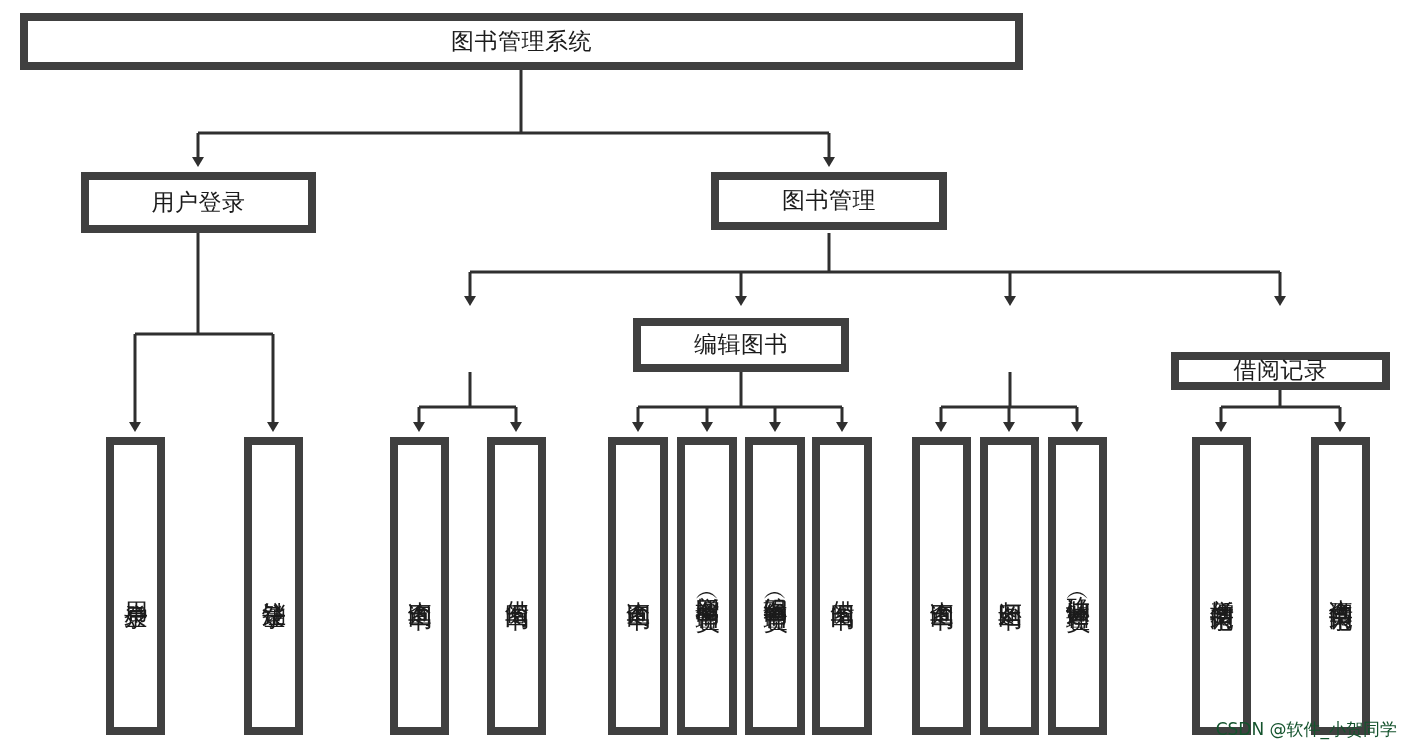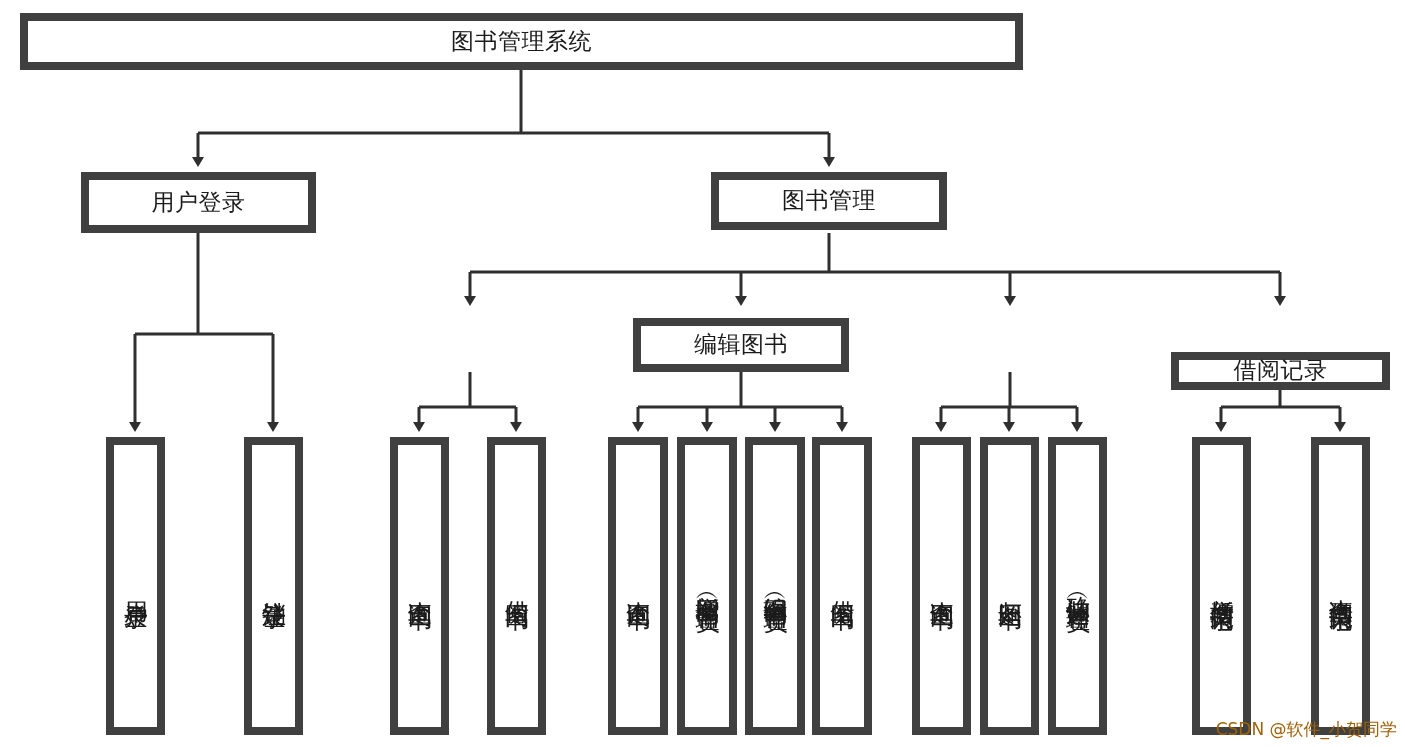--- a/index.html
+++ b/index.html
@@ -58,21 +58,21 @@
     font-size: 24px;
     line-height: 1.05;
     letter-spacing: 2px;
     max-height: 270px;
   }
   .watermark {
     position: absolute;
     right: 8px;
     bottom: 6px;
     font-size: 17px;
-    color: #a16207;
+    color: #14532d;
     white-space: nowrap;
     z-index: 5;
     font-family: "DejaVu Sans", "Liberation Sans", sans-serif;
   }
 </style>
 </head>
 <body>
 
 <div id="canvas">
 

